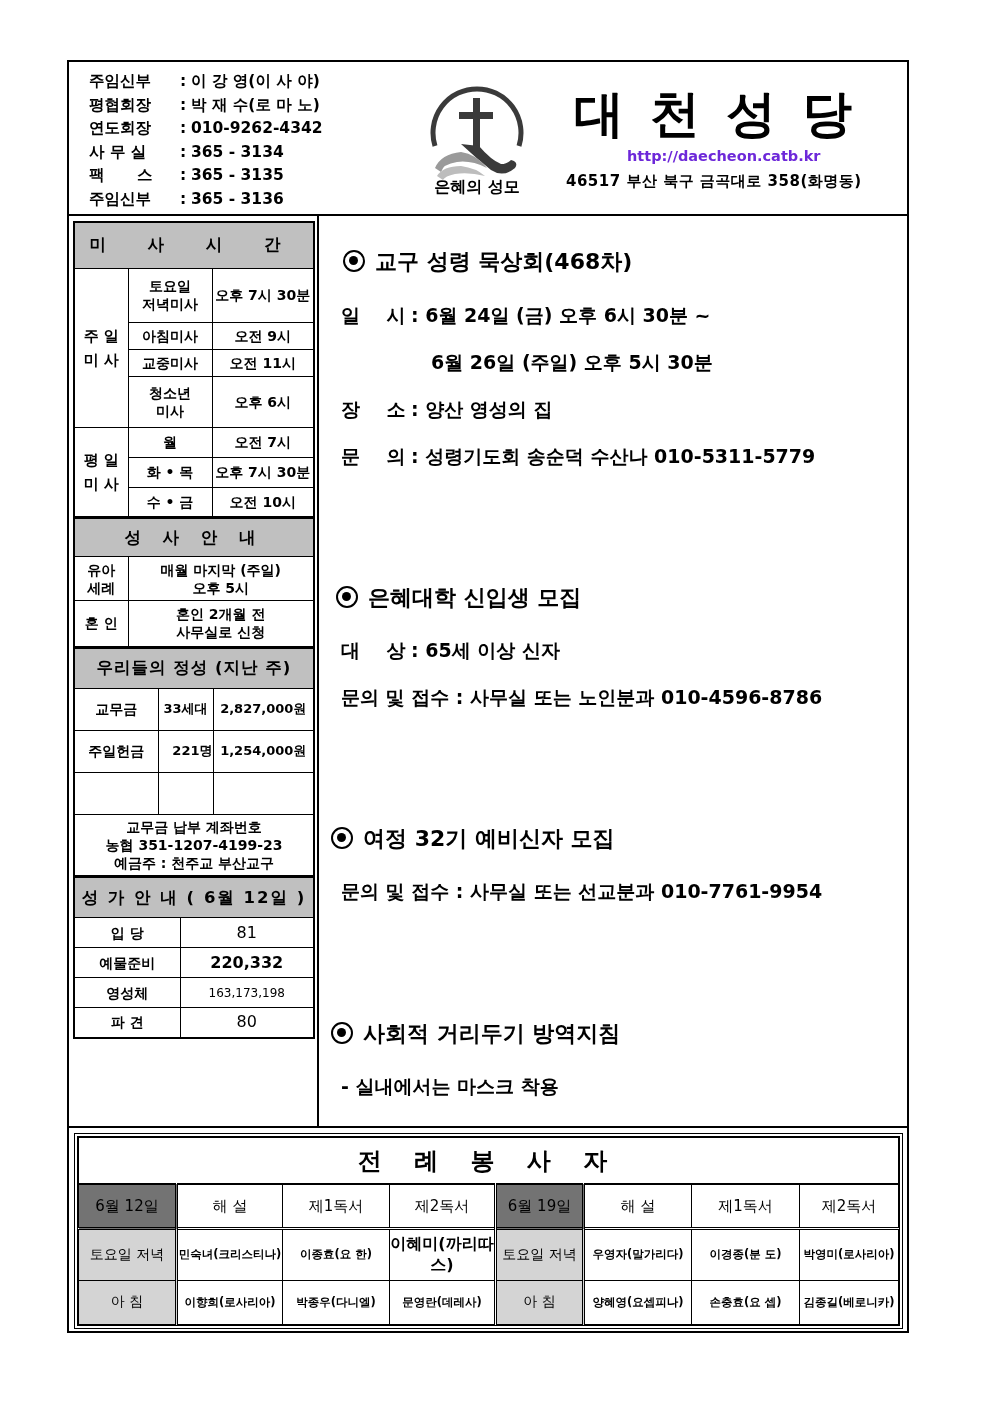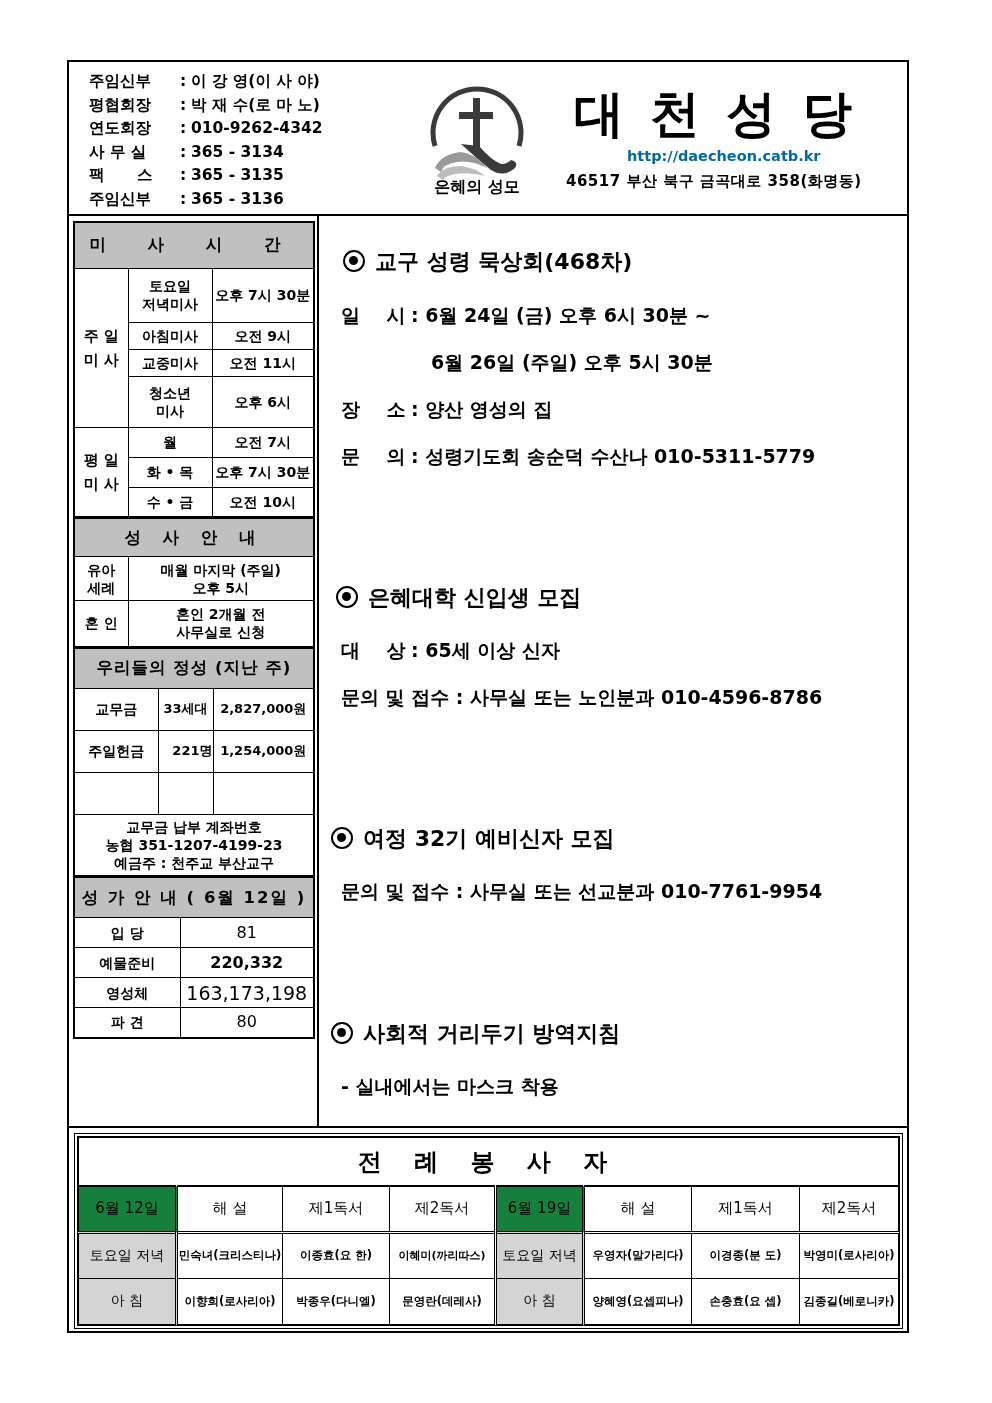--- a/index.html
+++ b/index.html
@@ -10,21 +10,21 @@
 
   
   .header { position: absolute; left: 0; top: 0; width: 838px; height: 154px; border-bottom: 2px solid #000; }
   .contacts { position: absolute; left: 20px; top: 8px; font-size: 15.5px; font-weight: bold; line-height: 23.5px; }
   .contact-row { display: flex; white-space: nowrap; }
   .contact-label { display: inline-block; width: 86px; letter-spacing: 0px; }
   .contact-sep { display: inline-block; width: 16px; text-align: center; }
   .logo { position: absolute; left: 352px; top: 22px; width: 110px; height: 126px; }
   .logo-caption { position: absolute; left: 350px; top: 115px; width: 116px; text-align: center; font-size: 16px; font-weight: bold; }
   .church-name { position: absolute; left: 505px; top: 22px; font-size: 50px; font-weight: bold; letter-spacing: 26px; white-space: nowrap; line-height: 60px; }
-  .url { position: absolute; left: 558px; top: 86px; font-size: 14.5px; color: #0369a1; font-weight: bold; }
+  .url { position: absolute; left: 558px; top: 86px; font-size: 14.5px; color: #6d28d9; font-weight: bold; }
   .address { position: absolute; left: 497px; top: 110px; font-size: 15px; font-weight: bold; white-space: nowrap; letter-spacing: 0.5px; }
 
   
   .middle { position: absolute; left: 0; top: 154px; width: 838px; height: 912px; border-bottom: 2px solid #000; }
   .divider-v { position: absolute; left: 248px; top: 0; width: 2px; height: 912px; background: #000; }
 
   
   .sidebar { position: absolute; left: 4px; top: 5px; width: 222px; }
   table.sb { border-collapse: collapse; width: 242px; font-size: 14px; font-weight: bold; }
   table.sb td { border: 1px solid #000; text-align: center; vertical-align: middle; line-height: 18px; }
@@ -37,21 +37,21 @@
   .bullet { display: inline-block; width: 22px; height: 22px; border: 2.5px solid #000; border-radius: 50%; position: relative; vertical-align: -3px; margin-right: 10px; }
   .bullet::after { content: ""; position: absolute; left: 4px; top: 4px; width: 9px; height: 9px; border-radius: 50%; background: #000; }
   .line { position: absolute; font-size: 19px; font-weight: bold; white-space: nowrap; }
   .lbl { display: inline-block; width: 70px; letter-spacing: 0px; }
 
   
   .bottom { position: absolute; left: 5px; top: 1071px; width: 829px; height: 196px; border: 3px double #000; border-width: 4px; }
   table.lit { border-collapse: collapse; width: 100%; height: 100%; font-size: 13px; font-weight: bold; }
   table.lit td { border: 1px solid #000; text-align: center; vertical-align: middle; }
   .lit-title { font-size: 24px; letter-spacing: 12px; height: 40px; border-bottom: 2px solid #000 !important; }
-  .lit-date { background: #15803d; font-size: 15px; font-weight: normal; }
+  .lit-date { background: #737373; font-size: 15px; font-weight: normal; }
   .lit-hd { font-size: 15px; font-weight: normal; }
   .lit-rowhead { background: #d4d4d4; font-size: 14px; font-weight: normal; }
   .dbl-l { border-left: 3px double #000 !important; }
   .dbl-t td { border-top: 3px double #000 !important; }
 </style>
 </head>
 <body>
 
 <div class="page">
 
@@ -229,21 +229,21 @@
         <tr style="height:30px;">
           <td style="width:106px;">입 당</td>
           <td style="font-size:16px; font-weight:normal;">81</td>
         </tr>
         <tr style="height:30px;">
           <td>예물준비</td>
           <td style="font-size:16px; font-weight:bold;">220,332</td>
         </tr>
         <tr style="height:30px;">
           <td>영성체</td>
-          <td style="font-size:19px; font-weight:normal;">163,173,198</td>
+          <td style="font-size:12px; font-weight:normal;">163,173,198</td>
         </tr>
         <tr style="height:30px;">
           <td>파 견</td>
           <td style="font-size:16px; font-weight:normal;">80</td>
         </tr>
       </tbody>
         </table>
     </div>
 
     <div class="content">
@@ -303,21 +303,21 @@
         <td class="lit-hd" style="width:106px;">제2독서</td>
         <td class="lit-date dbl-l" style="width:88px;">6월 19일</td>
         <td class="lit-hd dbl-l" style="width:108px;">해 설</td>
         <td class="lit-hd" style="width:108px;">제1독서</td>
         <td class="lit-hd">제2독서</td>
       </tr>
       <tr class="dbl-t" style="height:38px;">
         <td class="lit-rowhead">토요일 저녁</td>
         <td class="dbl-l" style="font-size:11.5px;">민숙녀(크리스티나)</td>
         <td style="font-size:11.5px;">이종효(요 한)</td>
-        <td style="font-size:11px;">이혜미(까리따스)</td>
+        <td style="font-size:16px;">이혜미(까리따스)</td>
         <td class="lit-rowhead dbl-l">토요일 저녁</td>
         <td class="dbl-l" style="font-size:11.5px;">우영자(말가리다)</td>
         <td style="font-size:11.5px;">이경종(분 도)</td>
         <td style="font-size:11.5px;">박영미(로사리아)</td>
       </tr>
       <tr style="height:38px;">
         <td class="lit-rowhead">아 침</td>
         <td class="dbl-l" style="font-size:11.5px;">이향희(로사리아)</td>
         <td style="font-size:11.5px;">박종우(다니엘)</td>
         <td style="font-size:11.5px;">문영란(데레사)</td>

